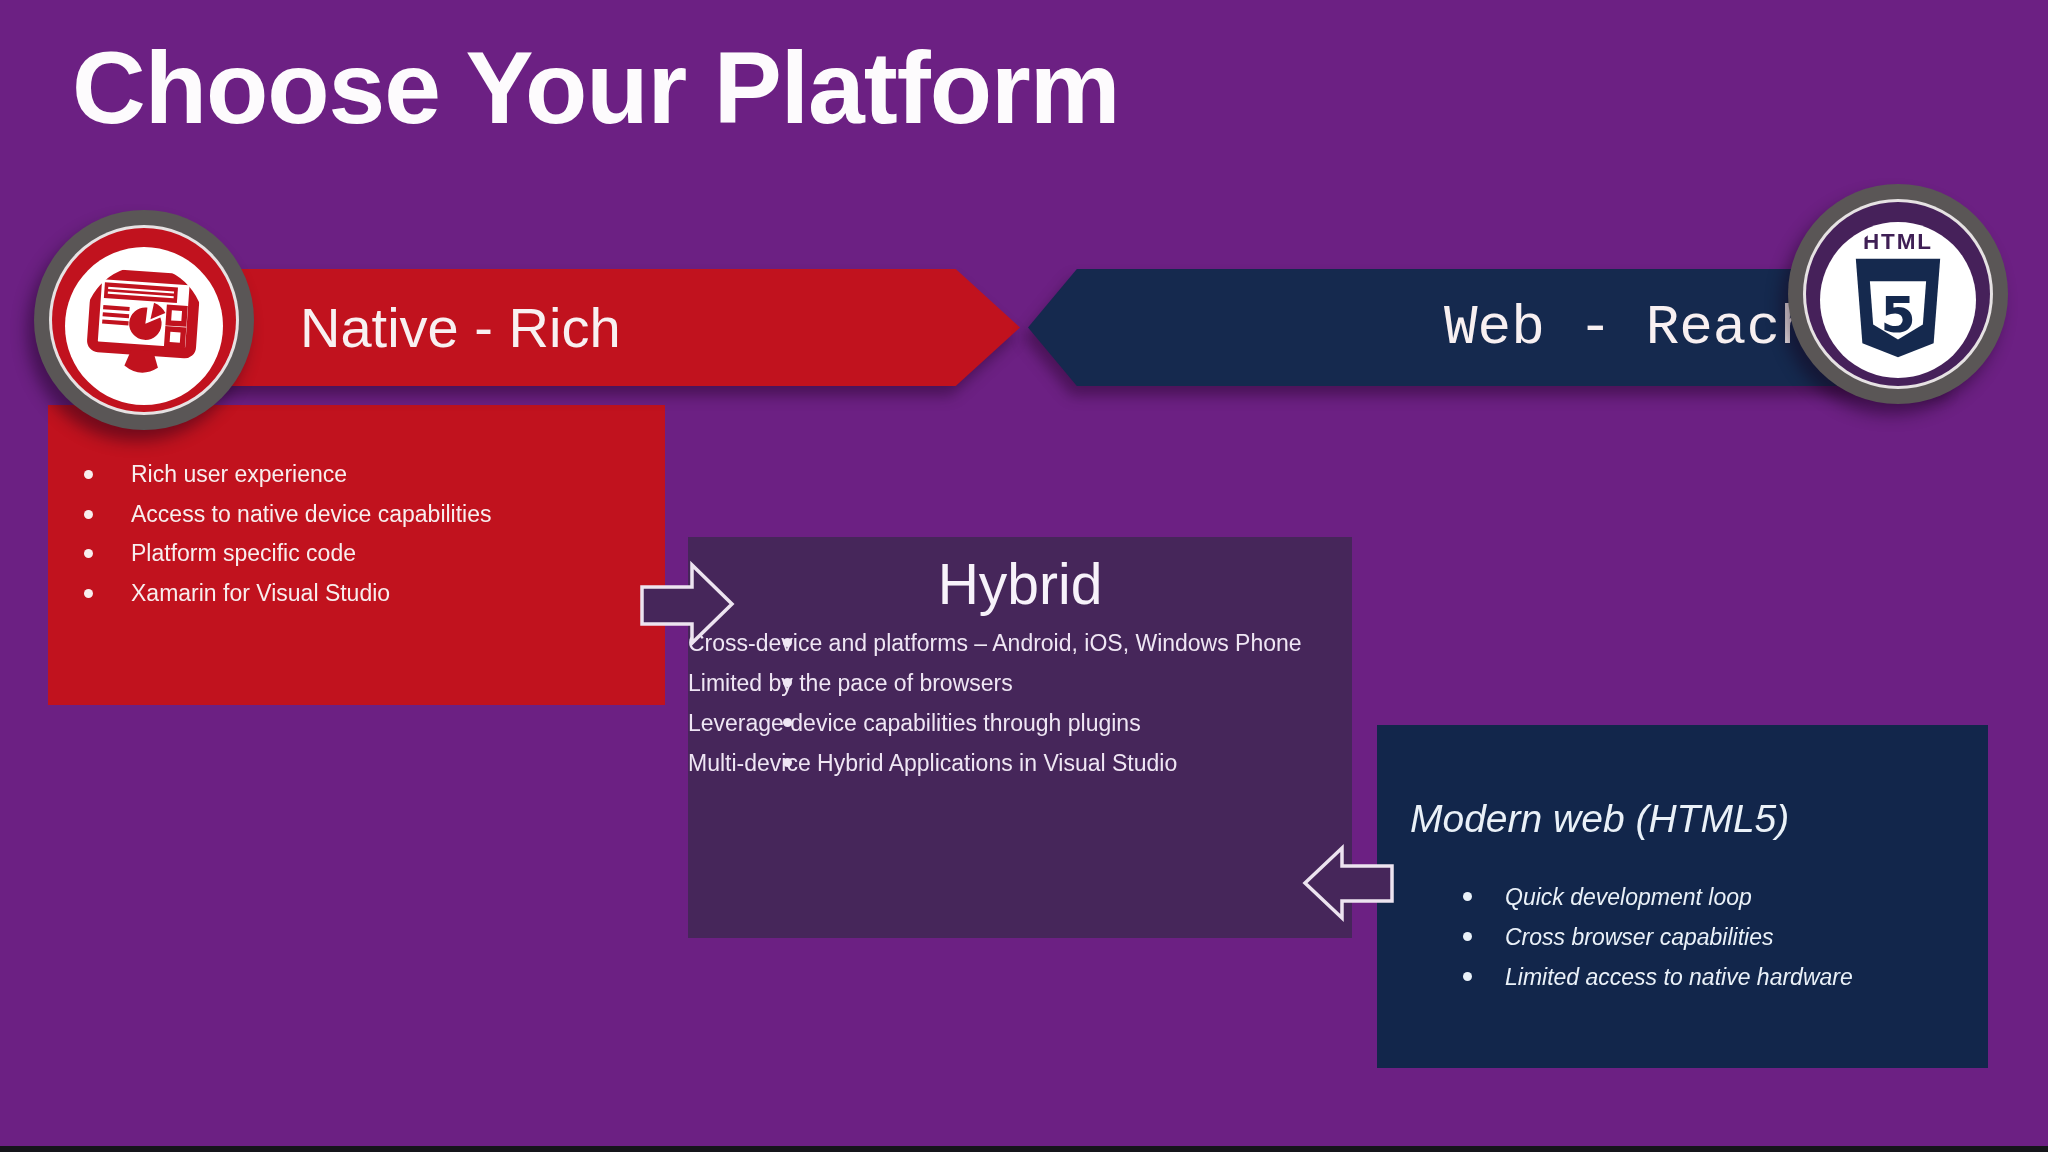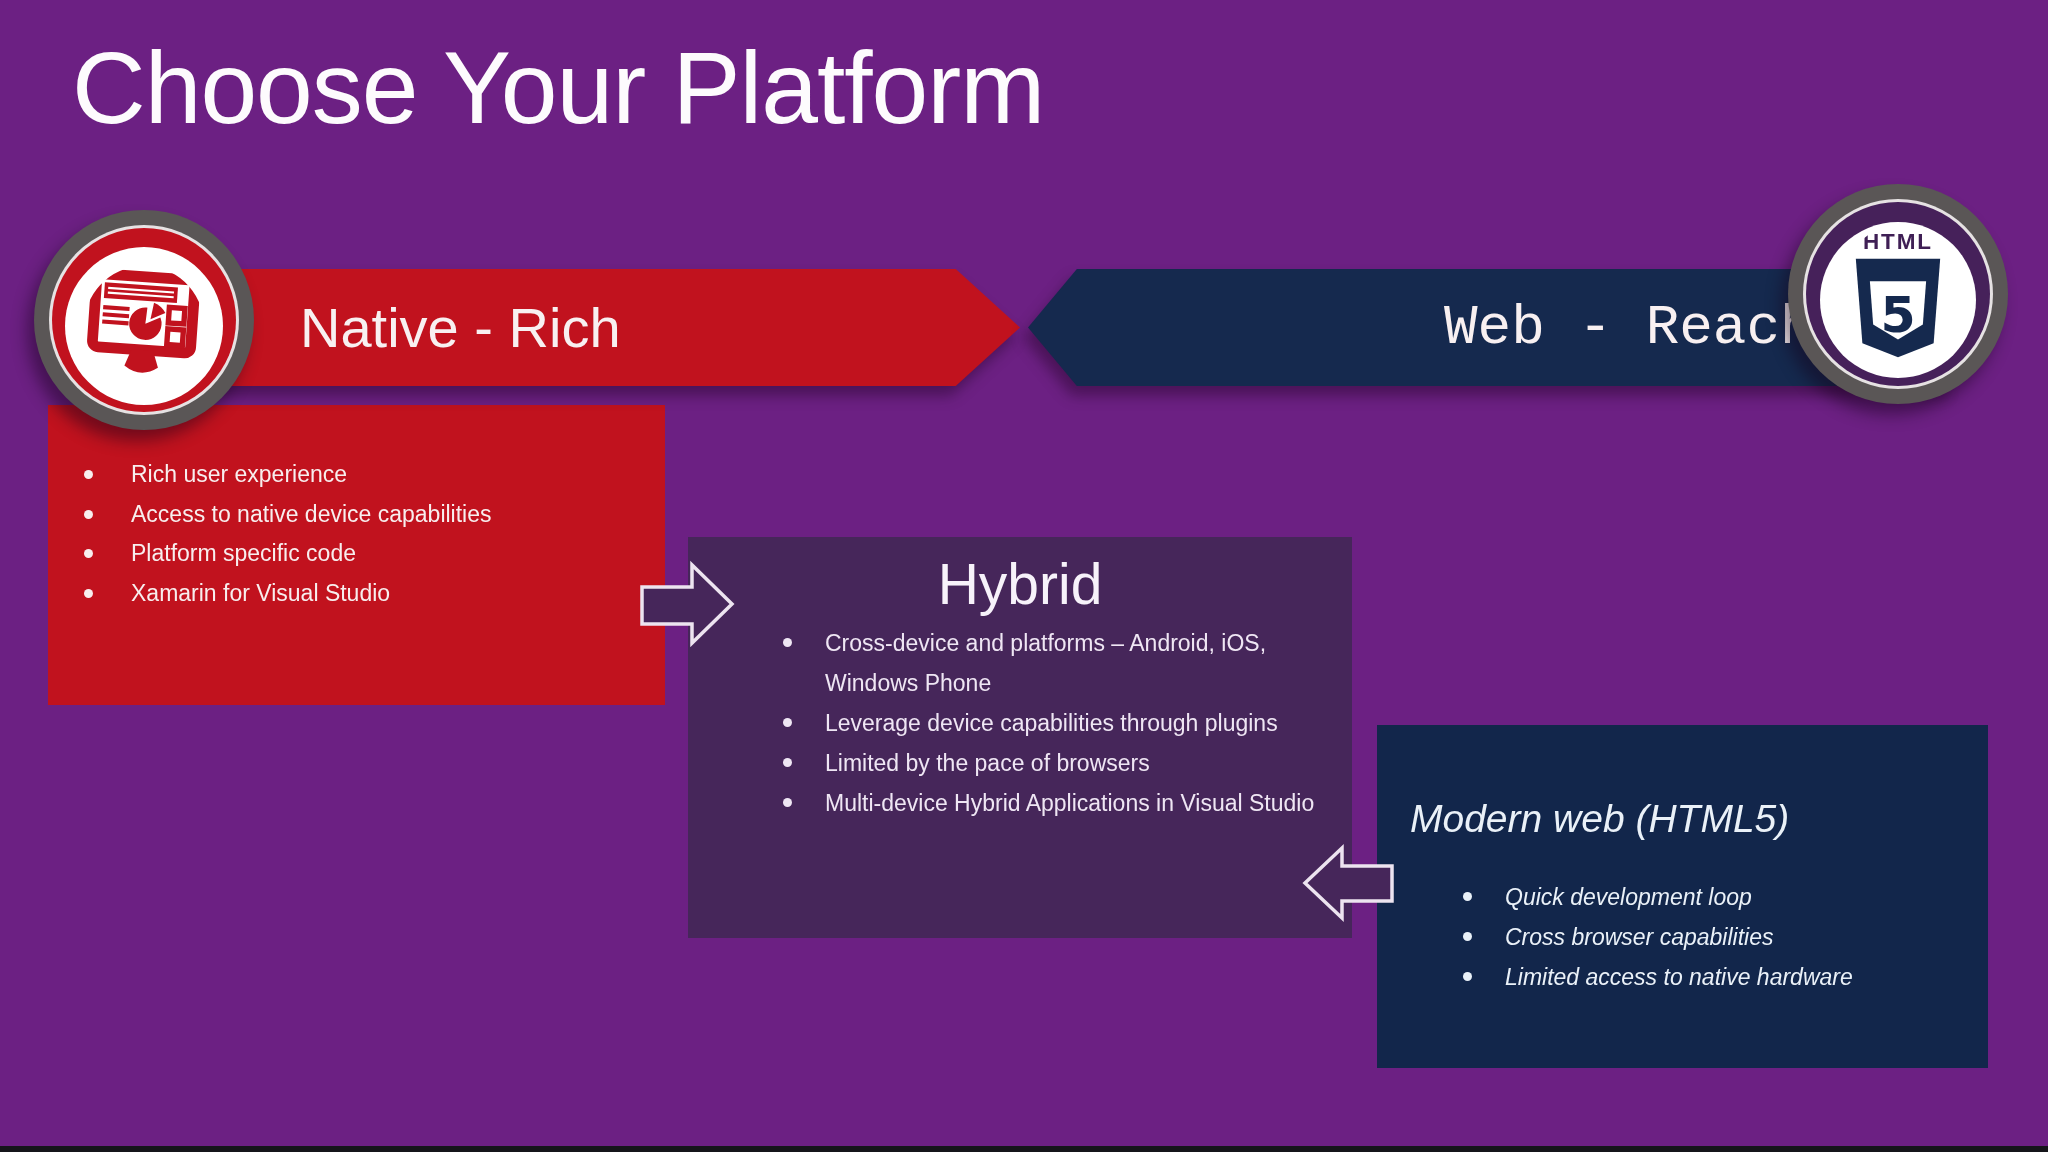--- a/index.html
+++ b/index.html
@@ -17,21 +17,21 @@
   html,body{width:2048px;height:1152px;overflow:hidden;}
   body{
     position:relative;
     background:var(--background);
     font-family:"Liberation Sans","DejaVu Sans",sans-serif;
     font-weight:300;
   }
   
   .page-title{
     position:absolute;left:72px;top:30px;z-index:5;
-    font-size:102px;font-weight:400;letter-spacing:-1px;
+    font-size:102px;font-weight:700;letter-spacing:-1px;
     color:#FDFBFD;
   }
   
   .banner-shadow{position:absolute;z-index:3;filter:drop-shadow(-5px 10px 7px rgba(25,0,25,.40));}
   .banner{position:absolute;top:0;left:0;height:117px;display:flex;align-items:center;}
   .banner-native-wrap{left:140px;top:269px;width:880px;height:139px;}
   .banner-native{width:880px;background:var(--red);
     clip-path:polygon(0 0,92.7% 0,100% 50%,92.7% 100%,0 100%);}
   .banner-web-wrap{left:1028px;top:269px;width:922px;height:117px;}
   .banner-web{width:922px;background:var(--navy);
@@ -66,21 +66,21 @@
   .bullets li{position:relative;font-size:23px;font-weight:300;}
   .bullets li::before{content:"";position:absolute;width:9px;height:9px;border-radius:50%;}
   
   .box-native .bullets{margin-top:50px;}
   .box-native .bullets li{line-height:39.5px;padding-left:83px;color:#F8EEEE;}
   .box-native .bullets li::before{left:36px;top:15px;background:#F8EEEE;}
   
   .hybrid-title{margin-top:14px;font-size:57px;line-height:66px;font-weight:300;
     text-align:center;color:#F7F2FA;}
   .box-hybrid .bullets{margin-top:6px;}
-  .box-hybrid .bullets li{line-height:40px;padding-left:137px;max-width:645px;color:#EFE6F4;}
+  .box-hybrid .bullets li{line-height:40px;max-width:645px;color:#EFE6F4;}
   .box-hybrid .bullets li::before{left:95px;top:15px;background:#EFE6F4;}
   
   .modern-title{margin-top:70px;margin-left:33px;font-size:39px;line-height:48px;
     font-weight:300;color:#EAF1F8;}
   .box-modern .bullets{margin-top:34px;padding-left:48px;}
   .box-modern .bullets li{line-height:40px;padding-left:80px;color:#EAF1F8;}
   .box-modern .bullets li::before{left:38px;top:15px;background:#EAF1F8;}
   
   .arrows-layer{position:absolute;left:0;top:0;z-index:2;}
   
@@ -98,22 +98,22 @@
     <li>Access to native device capabilities</li>
     <li>Platform specific code</li>
     <li>Xamarin for Visual Studio</li>
   </ul>
 </div>
 
 <div class="box box-hybrid">
   <div class="hybrid-title">Hybrid</div>
   <ul class="bullets">
     <li>Cross-device and platforms – Android, iOS, Windows Phone</li>
+    <li>Limited by the pace of browsers</li>
     <li>Leverage device capabilities through plugins</li>
-    <li>Limited by the pace of browsers</li>
     <li>Multi-device Hybrid Applications in Visual Studio</li>
   </ul>
 </div>
 
 <div class="box box-modern">
   <div class="modern-title">Modern web (HTML5)</div>
   <ul class="bullets">
     <li>Quick development loop</li>
     <li>Cross browser capabilities</li>
     <li>Limited access to native hardware</li>

